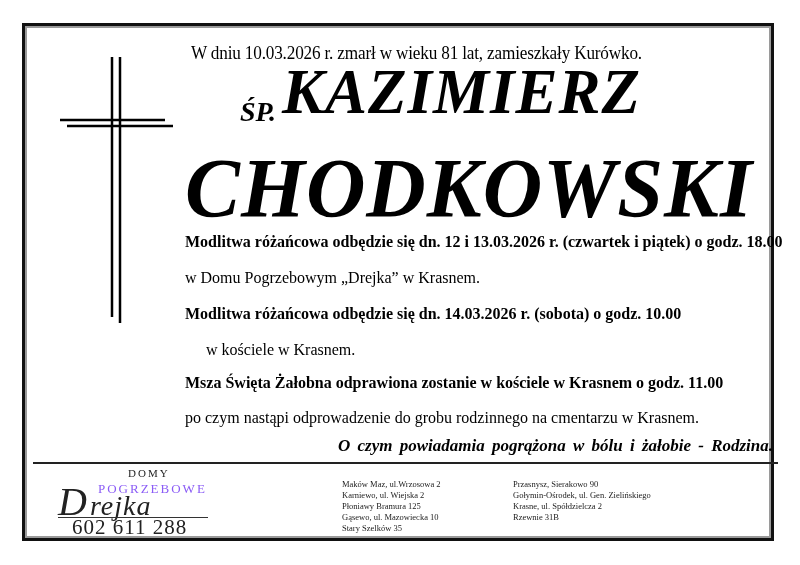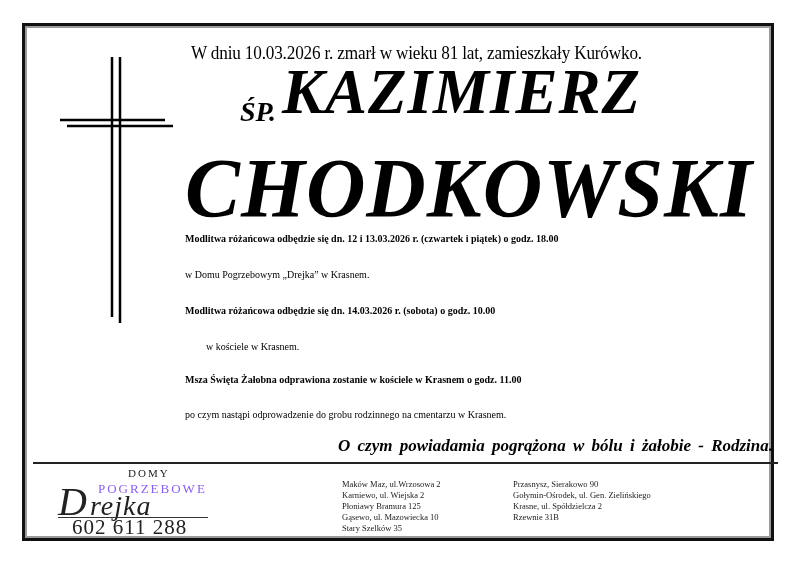--- a/index.html
+++ b/index.html
@@ -7,21 +7,21 @@
          font-family:"Liberation Serif", "DejaVu Serif", serif; color:#000; }
   .frame { position:absolute; left:22px; top:23px; width:752px; height:518px;
            border:3px solid #111; box-sizing:border-box; }
   .frame-inner { position:absolute; left:0; top:0; right:0; bottom:0; border:2px solid #9a9a9a; }
   .cross { position:absolute; left:0; top:0; }
   .abs { position:absolute; white-space:nowrap; }
   .intro { left:191px; top:43px; font-size:18.5px; letter-spacing:-0.2px; transform:scaleX(0.93); transform-origin:left top; }
   .prefix { left:240px; top:96px; font-size:28px; font-weight:bold; font-style:italic; }
   .firstname { left:282px; top:56px; font-size:63px; font-weight:bold; font-style:italic; letter-spacing:1px; }
   .surname { left:185px; top:140px; font-size:84px; font-weight:bold; font-style:italic; letter-spacing:1px; transform:scaleX(0.98); transform-origin:left top; }
-  .line { font-size:10px;text-align:right; }
+  .line { font-size:16px;text-align:right; }
   .b { font-weight:bold; }
   .closing { left:318px; top:436px; font-size:17px; font-weight:bold; font-style:italic; word-spacing:3px;margin-left:20px; }
   .divider { position:absolute; left:33px; top:462px; width:745px; height:1.5px; background:#222; }
   .logo-domy { left:128px; top:467px; font-size:11px; letter-spacing:2px; color:#222; }
   .logo-pogrz { left:98px; top:481px; font-size:13px; letter-spacing:2px; color:#8b5cf6; }
   .logo-d { left:58px; top:478px; font-size:40px; font-style:italic; color:#222; }
   .logo-rejka { left:90px; top:490px; font-size:28px; font-style:italic; color:#222; letter-spacing:1px; }
   .logo-underline { position:absolute; left:58px; top:517px; width:150px; height:1px; background:#333; }
   .logo-phone { left:72px; top:515px; font-size:21px; color:#222; letter-spacing:1px; }
   .addr { font-size:8.5px; line-height:11px; color:#222; }

